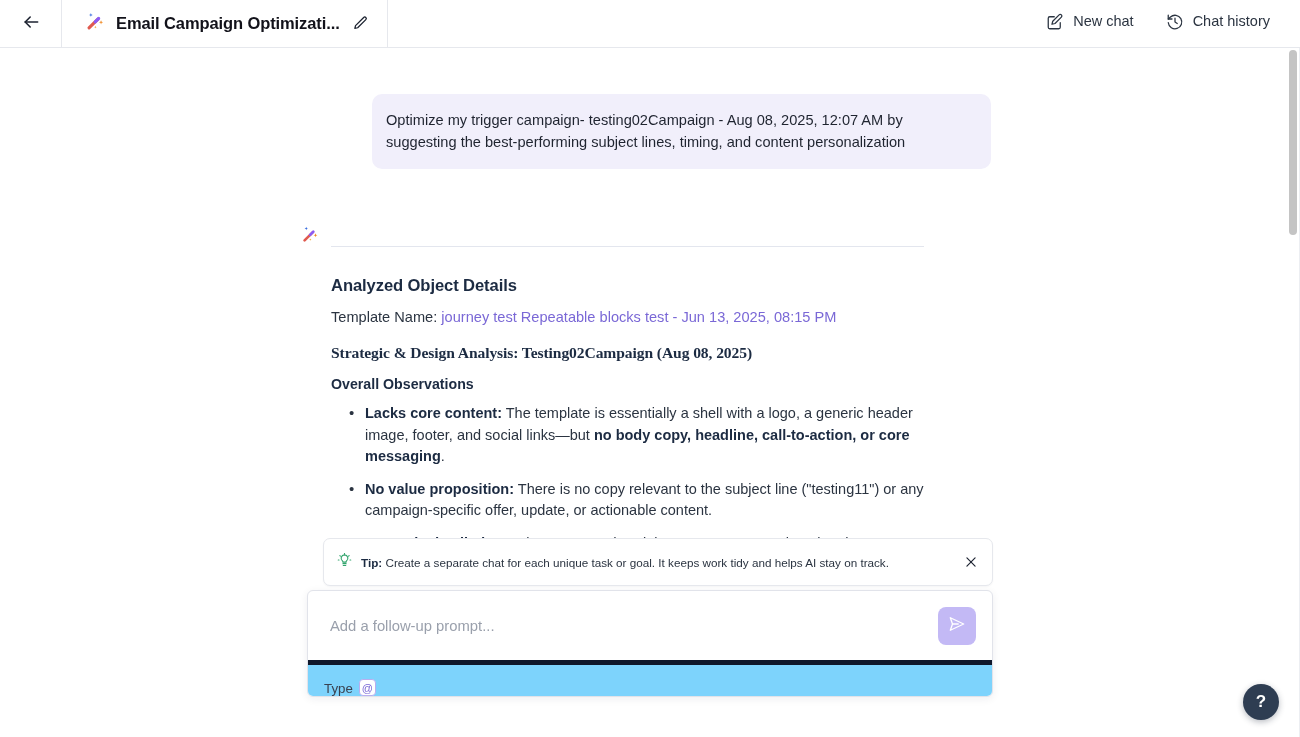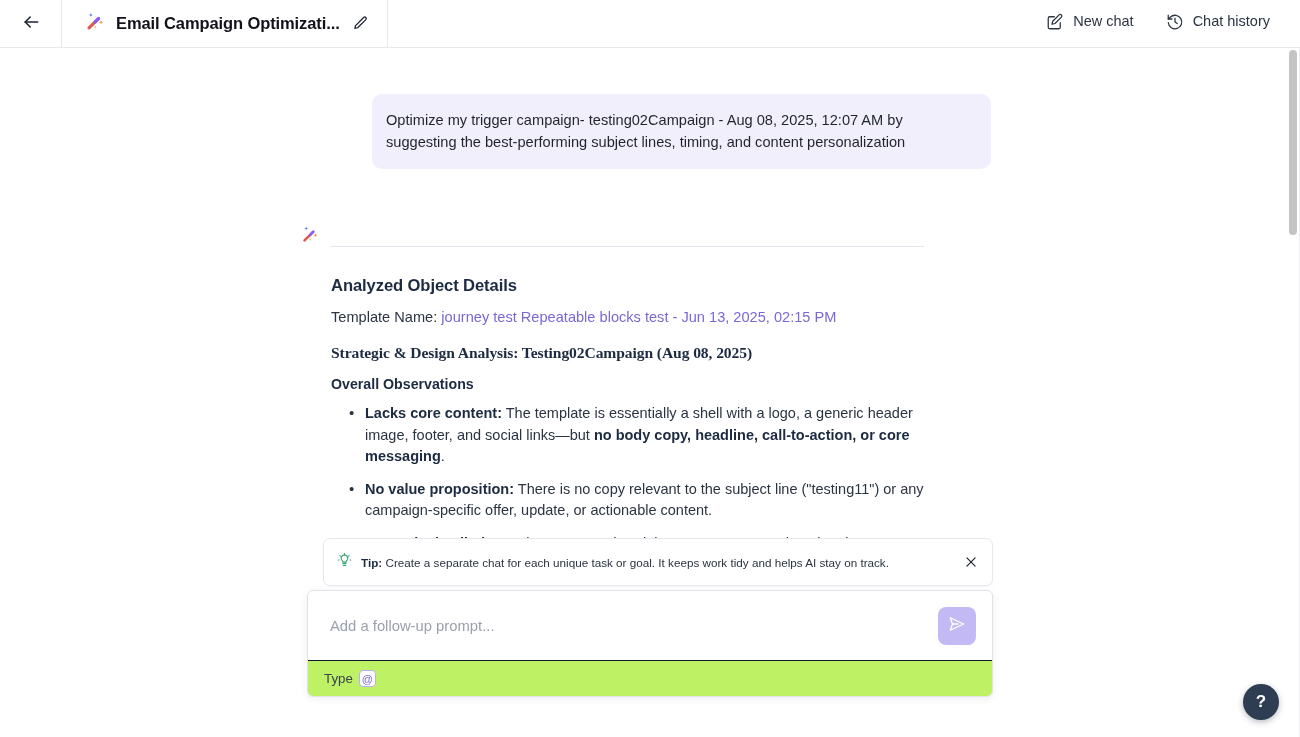--- a/index.html
+++ b/index.html
@@ -167,24 +167,24 @@
   .composer-input::placeholder { color: #9aa0ac; }
   .send-btn {
     width: 38px; height: 38px;
     background: #c3b9f5;
     border-radius: 8px;
     display: flex; align-items: center; justify-content: center;
     cursor: pointer; border: none;
     flex: none;
   }
   .composer-hint {
-    border-top: 1px solid #0f172a;
-    background: #bef264;
+    border-top: 5px solid #0f172a;
+    background: #7dd3fc;
     height: 36px;
-    display: flex; align-items: center;
+    display: flex; align-items: flex-end;
     padding: 0 16px;
     font-size: 13.3px; color: #3a4250;
   }
   .at-chip {
     display: inline-flex; align-items: center; justify-content: center;
     width: 17px; height: 17px;
     border: 1px solid #b9aef0;
     border-radius: 4px;
     color: #7a68d6; font-size: 11px;
     margin: 0 6px;
@@ -298,21 +298,21 @@
         </span>
       </div>
 
       <div class="resp-col">
         <div class="resp-divider"></div>
 
         <h2 class="sec-title">Analyzed Object Details</h2>
 
         <div class="meta-line">
           <span>Template Name:</span>
-          <span class="lnk">journey test Repeatable blocks test - Jun 13, 2025, 02:15 PM</span>
+          <span class="lnk">journey test Repeatable blocks test - Jun 13, 2025, 08:15 PM</span>
         </div>
 
 
         <h3 class="analysis-title">Strategic &amp; Design Analysis: Testing02Campaign (Aug 08, 2025)</h3>
         <h4 class="obs-title">Overall Observations</h4>
 
         <ul class="obs-list" id="obs-list">
             <li><b>Lacks core content:</b><span> The template is essentially a shell with a logo, a generic header image, footer, and social links—but </span><b>no body copy, headline, call-to-action, or core messaging</b><span>.</span></li>
             <li><b>No value proposition:</b><span> There is no copy relevant to the subject line ("testing11") or any campaign-specific offer, update, or actionable content.</span></li>
             <li><b>Footer is detailed:</b><span> Legal, contact, and social presence are complete, but these are secondary and do not drive engagement.</span></li>

